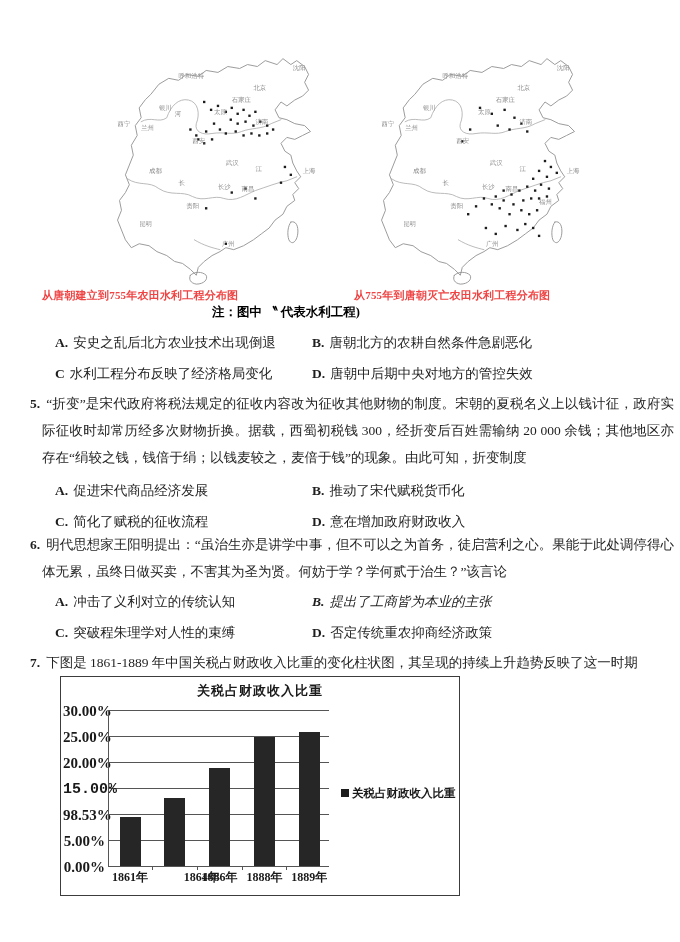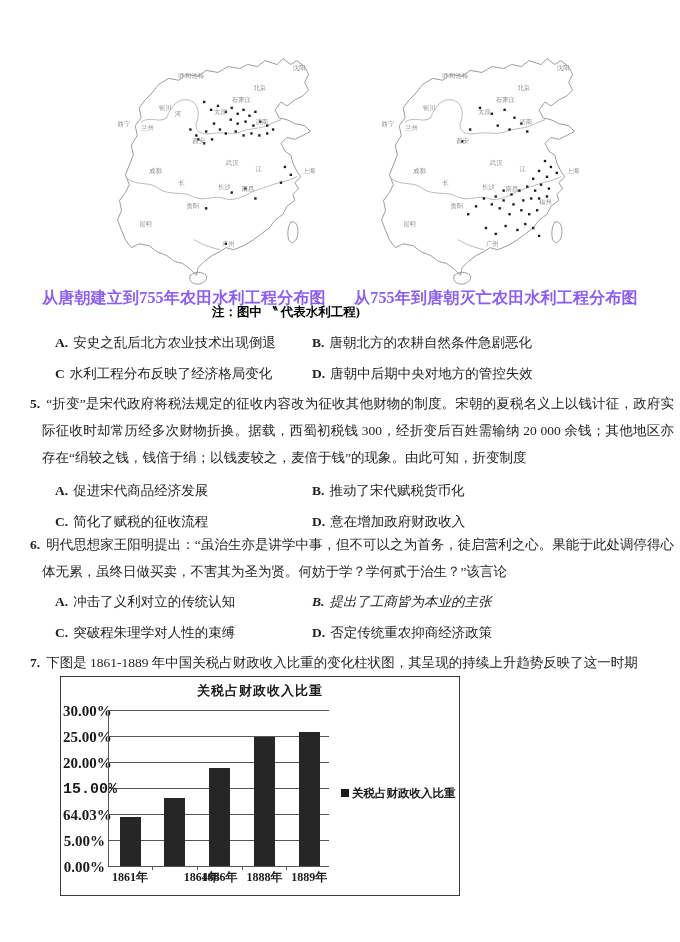--- a/index.html
+++ b/index.html
@@ -5,21 +5,21 @@
   html,body{margin:0;padding:0;background:#ffffff;}
   .page{position:relative;width:680px;height:942px;background:#ffffff;overflow:hidden;
         font-family:"Liberation Serif",serif;color:#1f1f1f;}
   
   .map{position:absolute;top:40px;}
   .map svg{display:block;}
   .map-outline{fill:none;stroke:#9a9a9a;stroke-width:1;stroke-linejoin:round;stroke-linecap:round;}
   .map-river{fill:none;stroke:#a8a8a8;stroke-width:0.8;stroke-linecap:round;}
   .city{font-family:"Liberation Sans",sans-serif;font-size:6.5px;fill:#8d8d8d;}
   .wdot{fill:#1c1c1c;}
-  .caption{position:absolute;font-size:16px;font-weight:700;color:#8b5cf6;letter-spacing:0.2px;white-space:nowrap;}
+  .caption{position:absolute;font-size:11px;font-weight:700;color:#ef4444;letter-spacing:0.2px;white-space:nowrap;}
   .mapnote{position:absolute;font-size:12.5px;font-weight:700;color:#000000;white-space:nowrap;}
   
   .opt{position:absolute;font-size:13.5px;white-space:nowrap;}
   .olabel{font-weight:600;margin-right:5px;}
   .qpara{position:absolute;left:30px;width:632px;margin:0;font-size:13.5px;line-height:27px;
          text-align:justify;padding-left:12px;text-indent:-12px;overflow:hidden;}
   .qnum{font-weight:600;margin-right:6px;}
   
   .chart-box{position:absolute;left:60px;top:676px;width:398px;height:218px;border:1.5px solid #3c3c3c;background:#fff;}
   .ctitle{position:absolute;left:0;top:5px;width:100%;text-align:center;font-size:13px;font-weight:700;color:#1a1a1a;letter-spacing:1px;}
@@ -209,21 +209,21 @@
   <p class="qpara" style="top:649px;height:27px;"><span class="qnum">7.</span><span>下图是 1861-1889 年中国关税占财政收入比重的变化柱状图，其呈现的持续上升趋势反映了这一时期</span></p>
 
   <div class="chart-box" id="chartbox">
     <div class="ctitle">关税占财政收入比重</div>
     <div class="legend"><span class="lgsq"></span><span>关税占财政收入比重</span></div>
   <div class="gridline" style="left: 47px; top: 189px; width: 221px;"></div>
       <div class="ylab" style="top: 182px;">0.00%</div>
       <div class="gridline" style="left: 47px; top: 163px; width: 221px;"></div>
       <div class="ylab" style="top: 156px;">5.00%</div>
       <div class="gridline" style="left: 47px; top: 137px; width: 221px;"></div>
-      <div class="ylab" style="top: 130px;">64.03%</div>
+      <div class="ylab" style="top: 130px;">98.53%</div>
       <div class="gridline" style="left: 47px; top: 111px; width: 221px;"></div>
       <div class="ylab" style="top: 104px; font-family: Liberation Mono, monospace;">15.00%</div>
       <div class="gridline" style="left: 47px; top: 85px; width: 221px;"></div>
       <div class="ylab" style="top: 78px;">20.00%</div>
       <div class="gridline" style="left: 47px; top: 59px; width: 221px;"></div>
       <div class="ylab" style="top: 52px;">25.00%</div>
       <div class="gridline" style="left: 47px; top: 33px; width: 221px;"></div>
       <div class="ylab" style="top: 26px;">30.00%</div>
       <div class="yaxis" style="left: 47px; top: 33px; height: 156px;"></div>
       <div class="bar" style="left: 58.5px; top: 139.6px; width: 21px; height: 49.4px; background: rgb(38, 38, 38);"></div>

